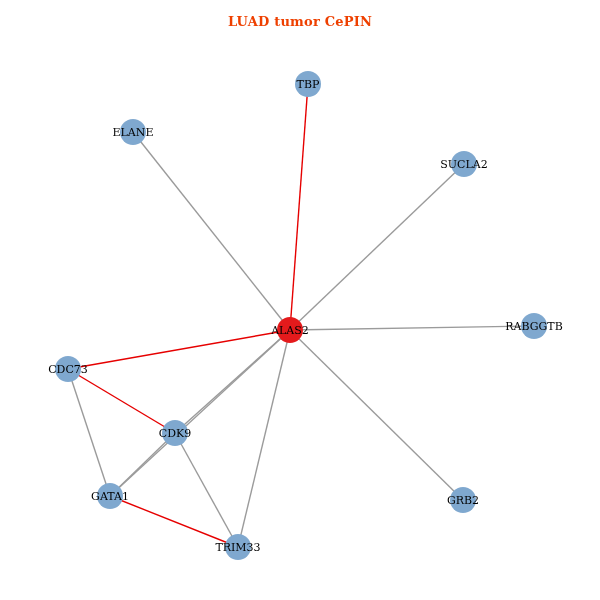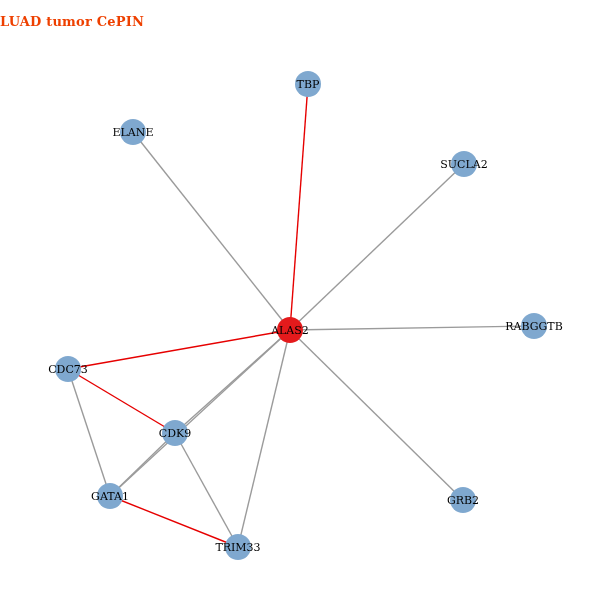--- a/index.html
+++ b/index.html
@@ -12,21 +12,21 @@
     height: 600px;
     position: relative;
     font-family: "DejaVu Serif", serif;
     overflow: hidden;
   }
   .plot-title {
     position: absolute;
     top: 14px;
     left: 0;
     width: 100%;
-    text-align: left;
+    text-align: center;
     font-size: 13px;
     font-weight: bold;
     letter-spacing: 0.2px;
   }
   .graph-svg {
     position: absolute;
     top: 0;
     left: 0;
   }
   .node-label {

